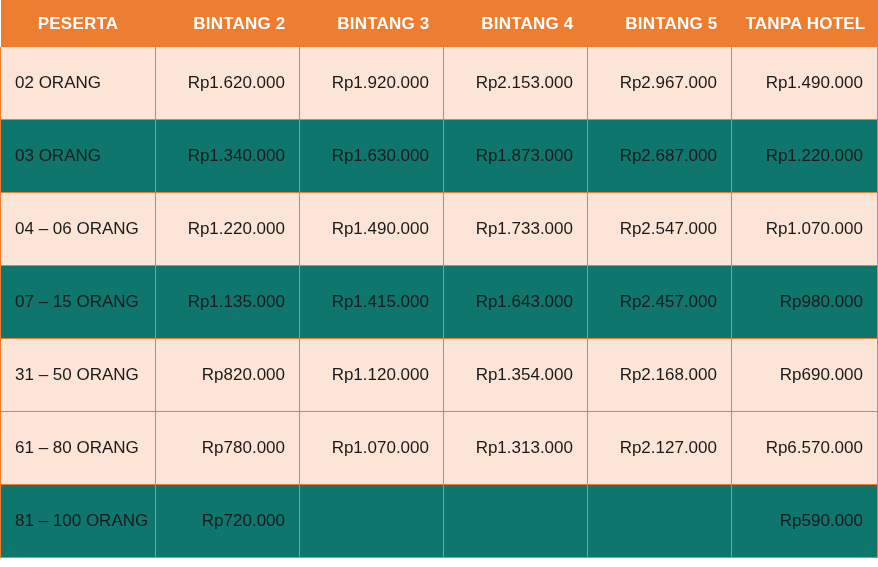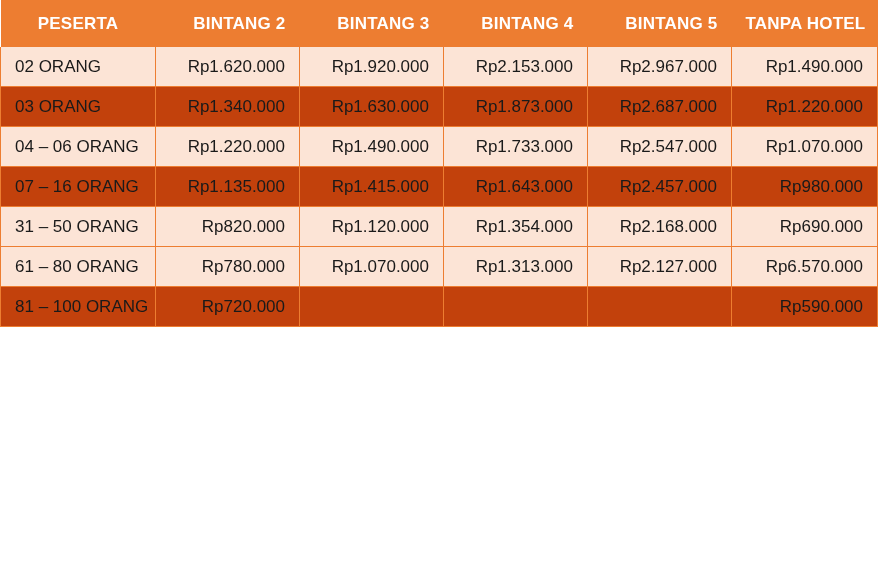--- a/index.html
+++ b/index.html
@@ -34,42 +34,42 @@
     text-align: right;
     vertical-align: middle;
     white-space: nowrap;
     margin-top: 11px;
   }
   .pricing-table thead th.head-label {
     text-align: center;
   }
 
   .pricing-table tbody td {
-    height: 39px;
+    height: 72px;
     font-size: 17px;
     color: #1a1a1a;
     padding: 0 14px;
     vertical-align: middle;
     text-align: right;
     border-right: 1px solid #ED7D31;
     border-bottom: 1px solid #ED7D31;
     white-space: nowrap;
   }
   .pricing-table tbody td.cell-label {
     text-align: left;
     border-left: 1px solid #ED7D31;
   }
   .pricing-table tbody tr td:last-child {
     border-right: 1px solid #ED7D31;
   }
   .pricing-table tbody tr.row-odd td {
     background: #FCE4D6;
   }
   .pricing-table tbody tr.row-even td {
-    background: #c2410c;
+    background: #0f766e;
     margin-left: 20px;
   }
 </style>
 </head>
 <body>
 
 <table class="pricing-table">
   <colgroup>
     <col class="col-label">
     <col class="col-data">
@@ -107,21 +107,21 @@
     </tr>
     <tr class="row-odd">
       <td class="cell-label">04 – 06 ORANG</td>
       <td>Rp1.220.000</td>
       <td>Rp1.490.000</td>
       <td>Rp1.733.000</td>
       <td>Rp2.547.000</td>
       <td>Rp1.070.000</td>
     </tr>
     <tr class="row-even">
-      <td class="cell-label">07 – 16 ORANG</td>
+      <td class="cell-label">07 – 15 ORANG</td>
       <td>Rp1.135.000</td>
       <td>Rp1.415.000</td>
       <td>Rp1.643.000</td>
       <td>Rp2.457.000</td>
       <td>Rp980.000</td>
     </tr>
     <tr class="row-odd">
       <td class="cell-label">31 – 50 ORANG</td>
       <td>Rp820.000</td>
       <td>Rp1.120.000</td>

